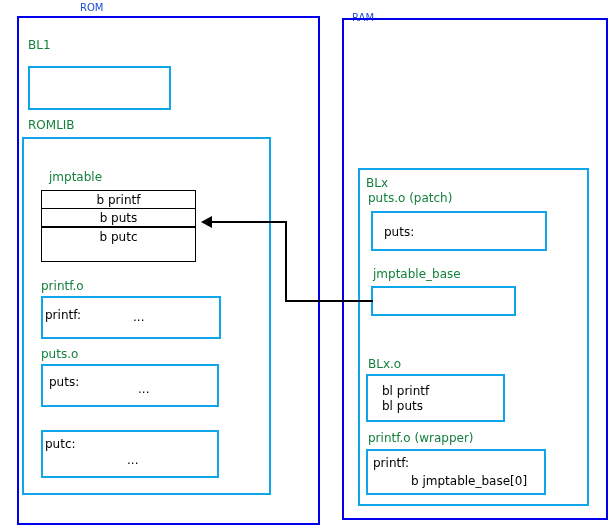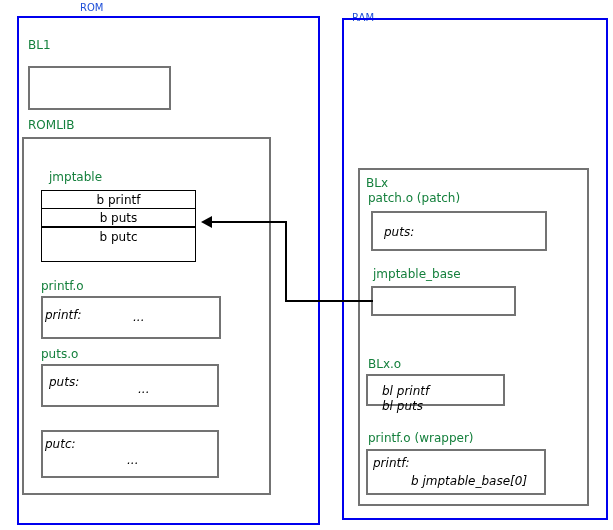--- a/index.html
+++ b/index.html
@@ -31,24 +31,23 @@
     box-sizing: border-box;
   }
   .region-title {
     position: absolute;
     font-size: 10px;
     color: #1d4ed8;
     white-space: nowrap;
   }
   .box {
     position: absolute;
-    border: 2px solid #737373;
+    border: 2px solid #0ea5e9;
     background: #ffffff;
     box-sizing: border-box;
-    font-style: italic;
   }
   .box-thin {
     position: absolute;
     border: 1.5px solid #000000;
     background: #ffffff;
     box-sizing: border-box;
   }
   .code {
     position: absolute;
     font-size: 12px;
@@ -121,32 +120,32 @@
     <div class="code" style="left:2px; top:5px;">putc:</div>
     <div class="code" style="left:84px; top:21px;">...</div>
   </div>
 
   <div class="region-title" style="left:352px; top:12px;">RAM</div>
   <div class="region" style="left:342px; top:18px; width:266px; height:502px;"></div>
 
   <div class="box" style="left:358px; top:168px; width:231px; height:338px;"></div>
   <div class="lbl" style="left:366px; top:176px;">BLx</div>
 
-  <div class="lbl" style="left:368px; top:191px;">patch.o (patch)</div>
+  <div class="lbl" style="left:368px; top:191px;">puts.o (patch)</div>
   <div class="box" style="left:371px; top:211px; width:176px; height:40px;">
     <div class="code" style="left:11px; top:12px;">puts:</div>
   </div>
 
   <div class="lbl" style="left:373px; top:267px;">jmptable_base</div>
   <div class="box" style="left:371px; top:286px; width:145px; height:30px;">
     <div class="code" style="left:6px; top:6px;"></div>
   </div>
 
   <div class="lbl" style="left:368px; top:357px;">BLx.o</div>
-  <div class="box" style="left:366px; top:374px; width:139px; height:32px;">
+  <div class="box" style="left:366px; top:374px; width:139px; height:48px;">
     <div class="code" style="left:14px; top:8px;">bl printf</div>
     <div class="code" style="left:14px; top:23px;">bl puts</div>
   </div>
 
   <div class="lbl" style="left:368px; top:431px;">printf.o (wrapper)</div>
   <div class="box" style="left:366px; top:449px; width:180px; height:46px;">
     <div class="code" style="left:5px; top:5px;">printf:</div>
     <div class="code" style="left:43px; top:23px;">b jmptable_base[0]</div>
   </div>
 

